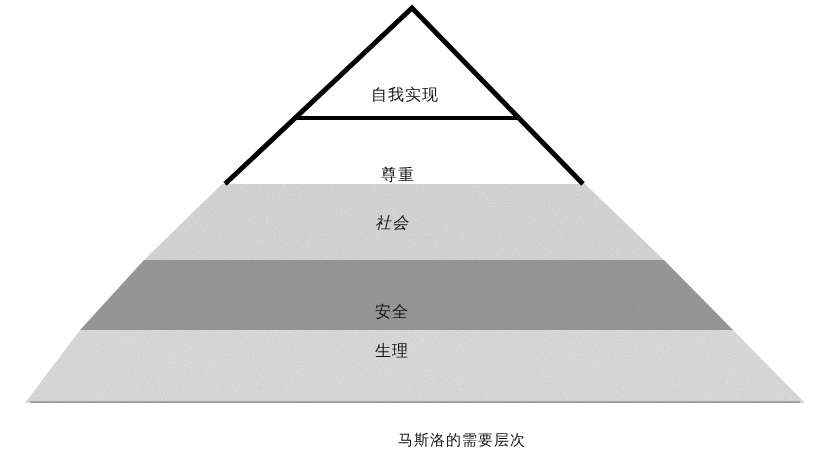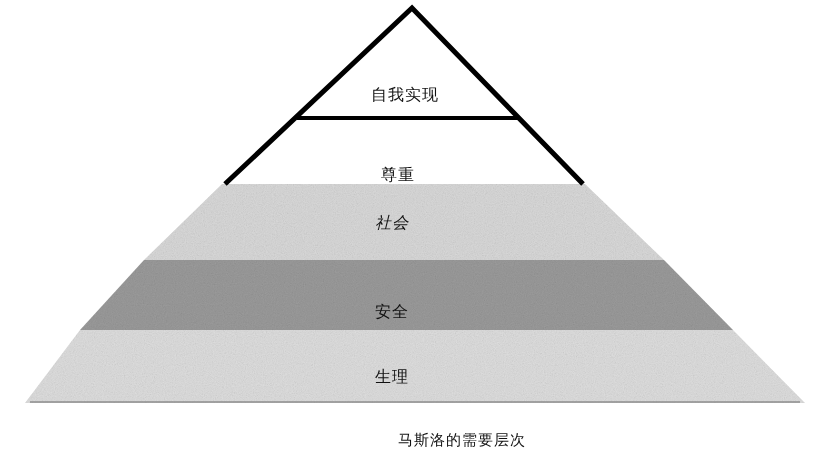--- a/index.html
+++ b/index.html
@@ -39,15 +39,15 @@
   <line x1="30" y1="402" x2="800" y2="402" stroke="#8a8a8a" stroke-width="2" opacity="0.7"></line>
 
   <polyline points="225,184 412,8 583,184" fill="none" stroke="#000" stroke-width="5" stroke-linejoin="miter"></polyline>
   <line x1="297" y1="118" x2="518" y2="118" stroke="#000" stroke-width="4"></line>
 </svg>
 
 <div class="lbl" style="left:405px; top:95px;">自我实现</div>
 <div class="lbl" style="left:398px; top:155px;margin-top:20px;">尊重</div>
 <div class="lbl" style="left:392px; top:223px;font-style:italic;">社会</div>
 <div class="lbl" style="left:392px; top:312px;">安全</div>
-<div class="lbl" style="left:392px; top:377px;">生理</div>
+<div class="lbl" style="left:392px; top:351px;">生理</div>
 
 <div class="caption">马斯洛的需要层次</div>
 
 </body></html>

